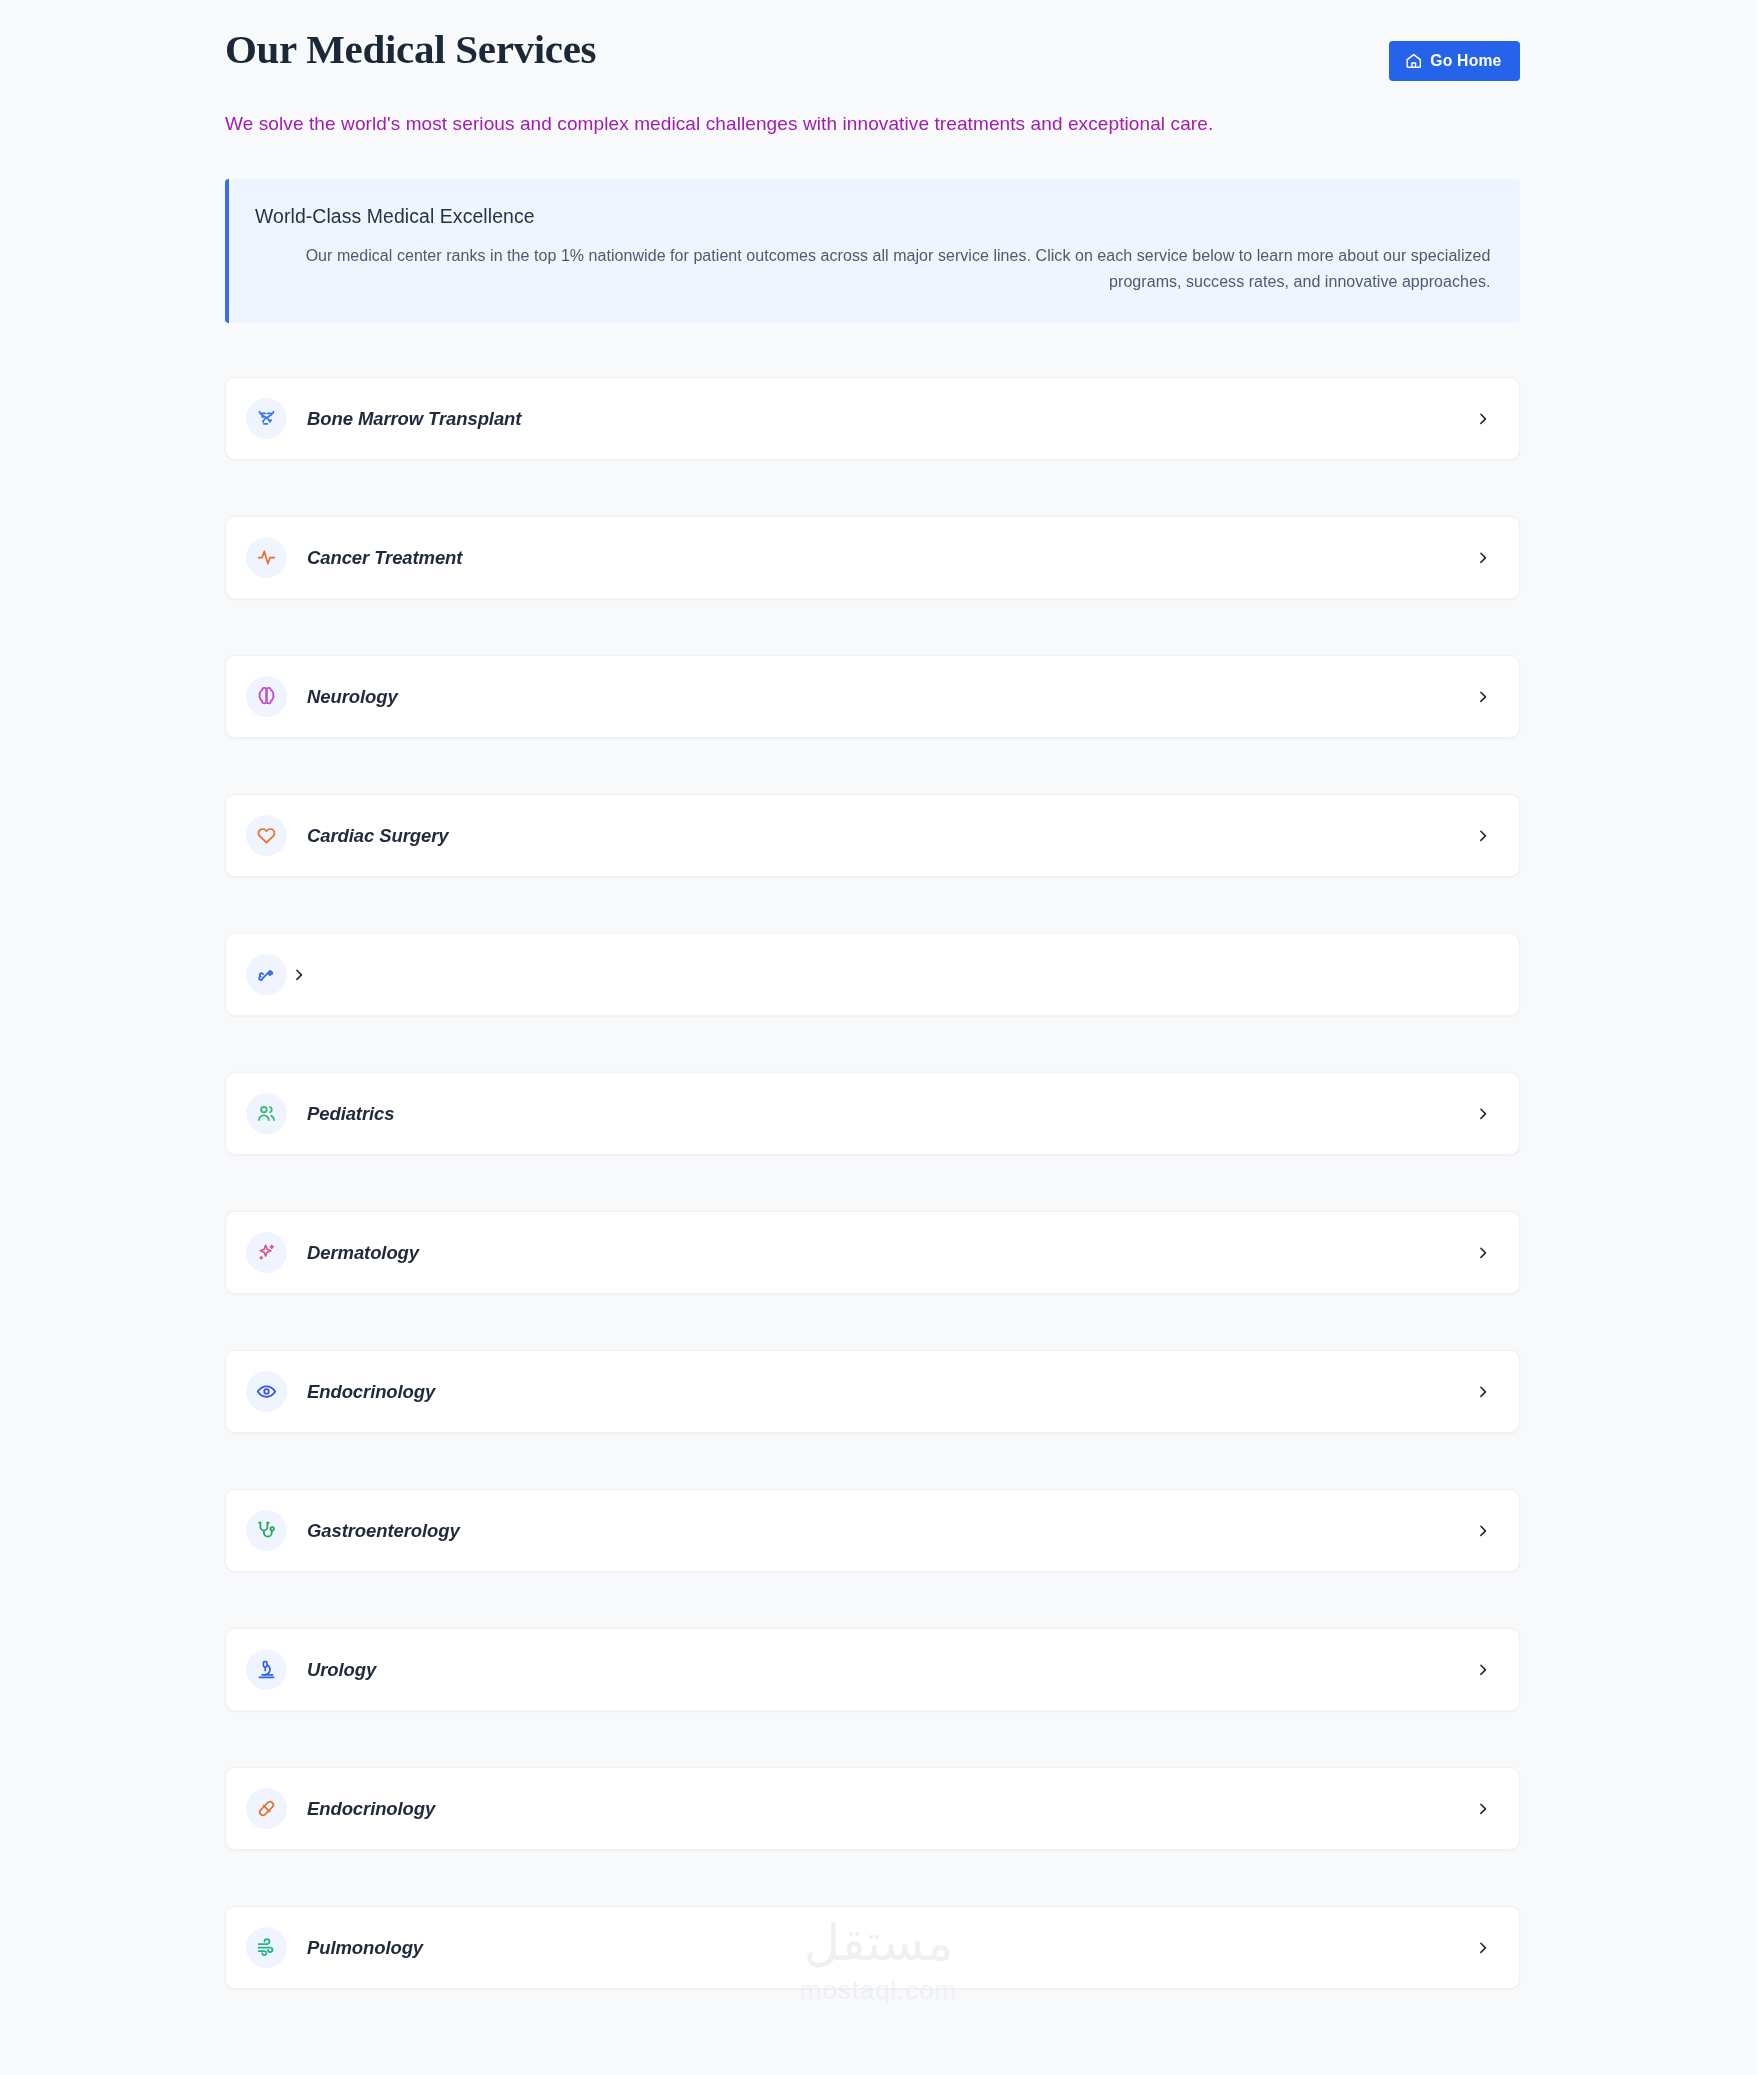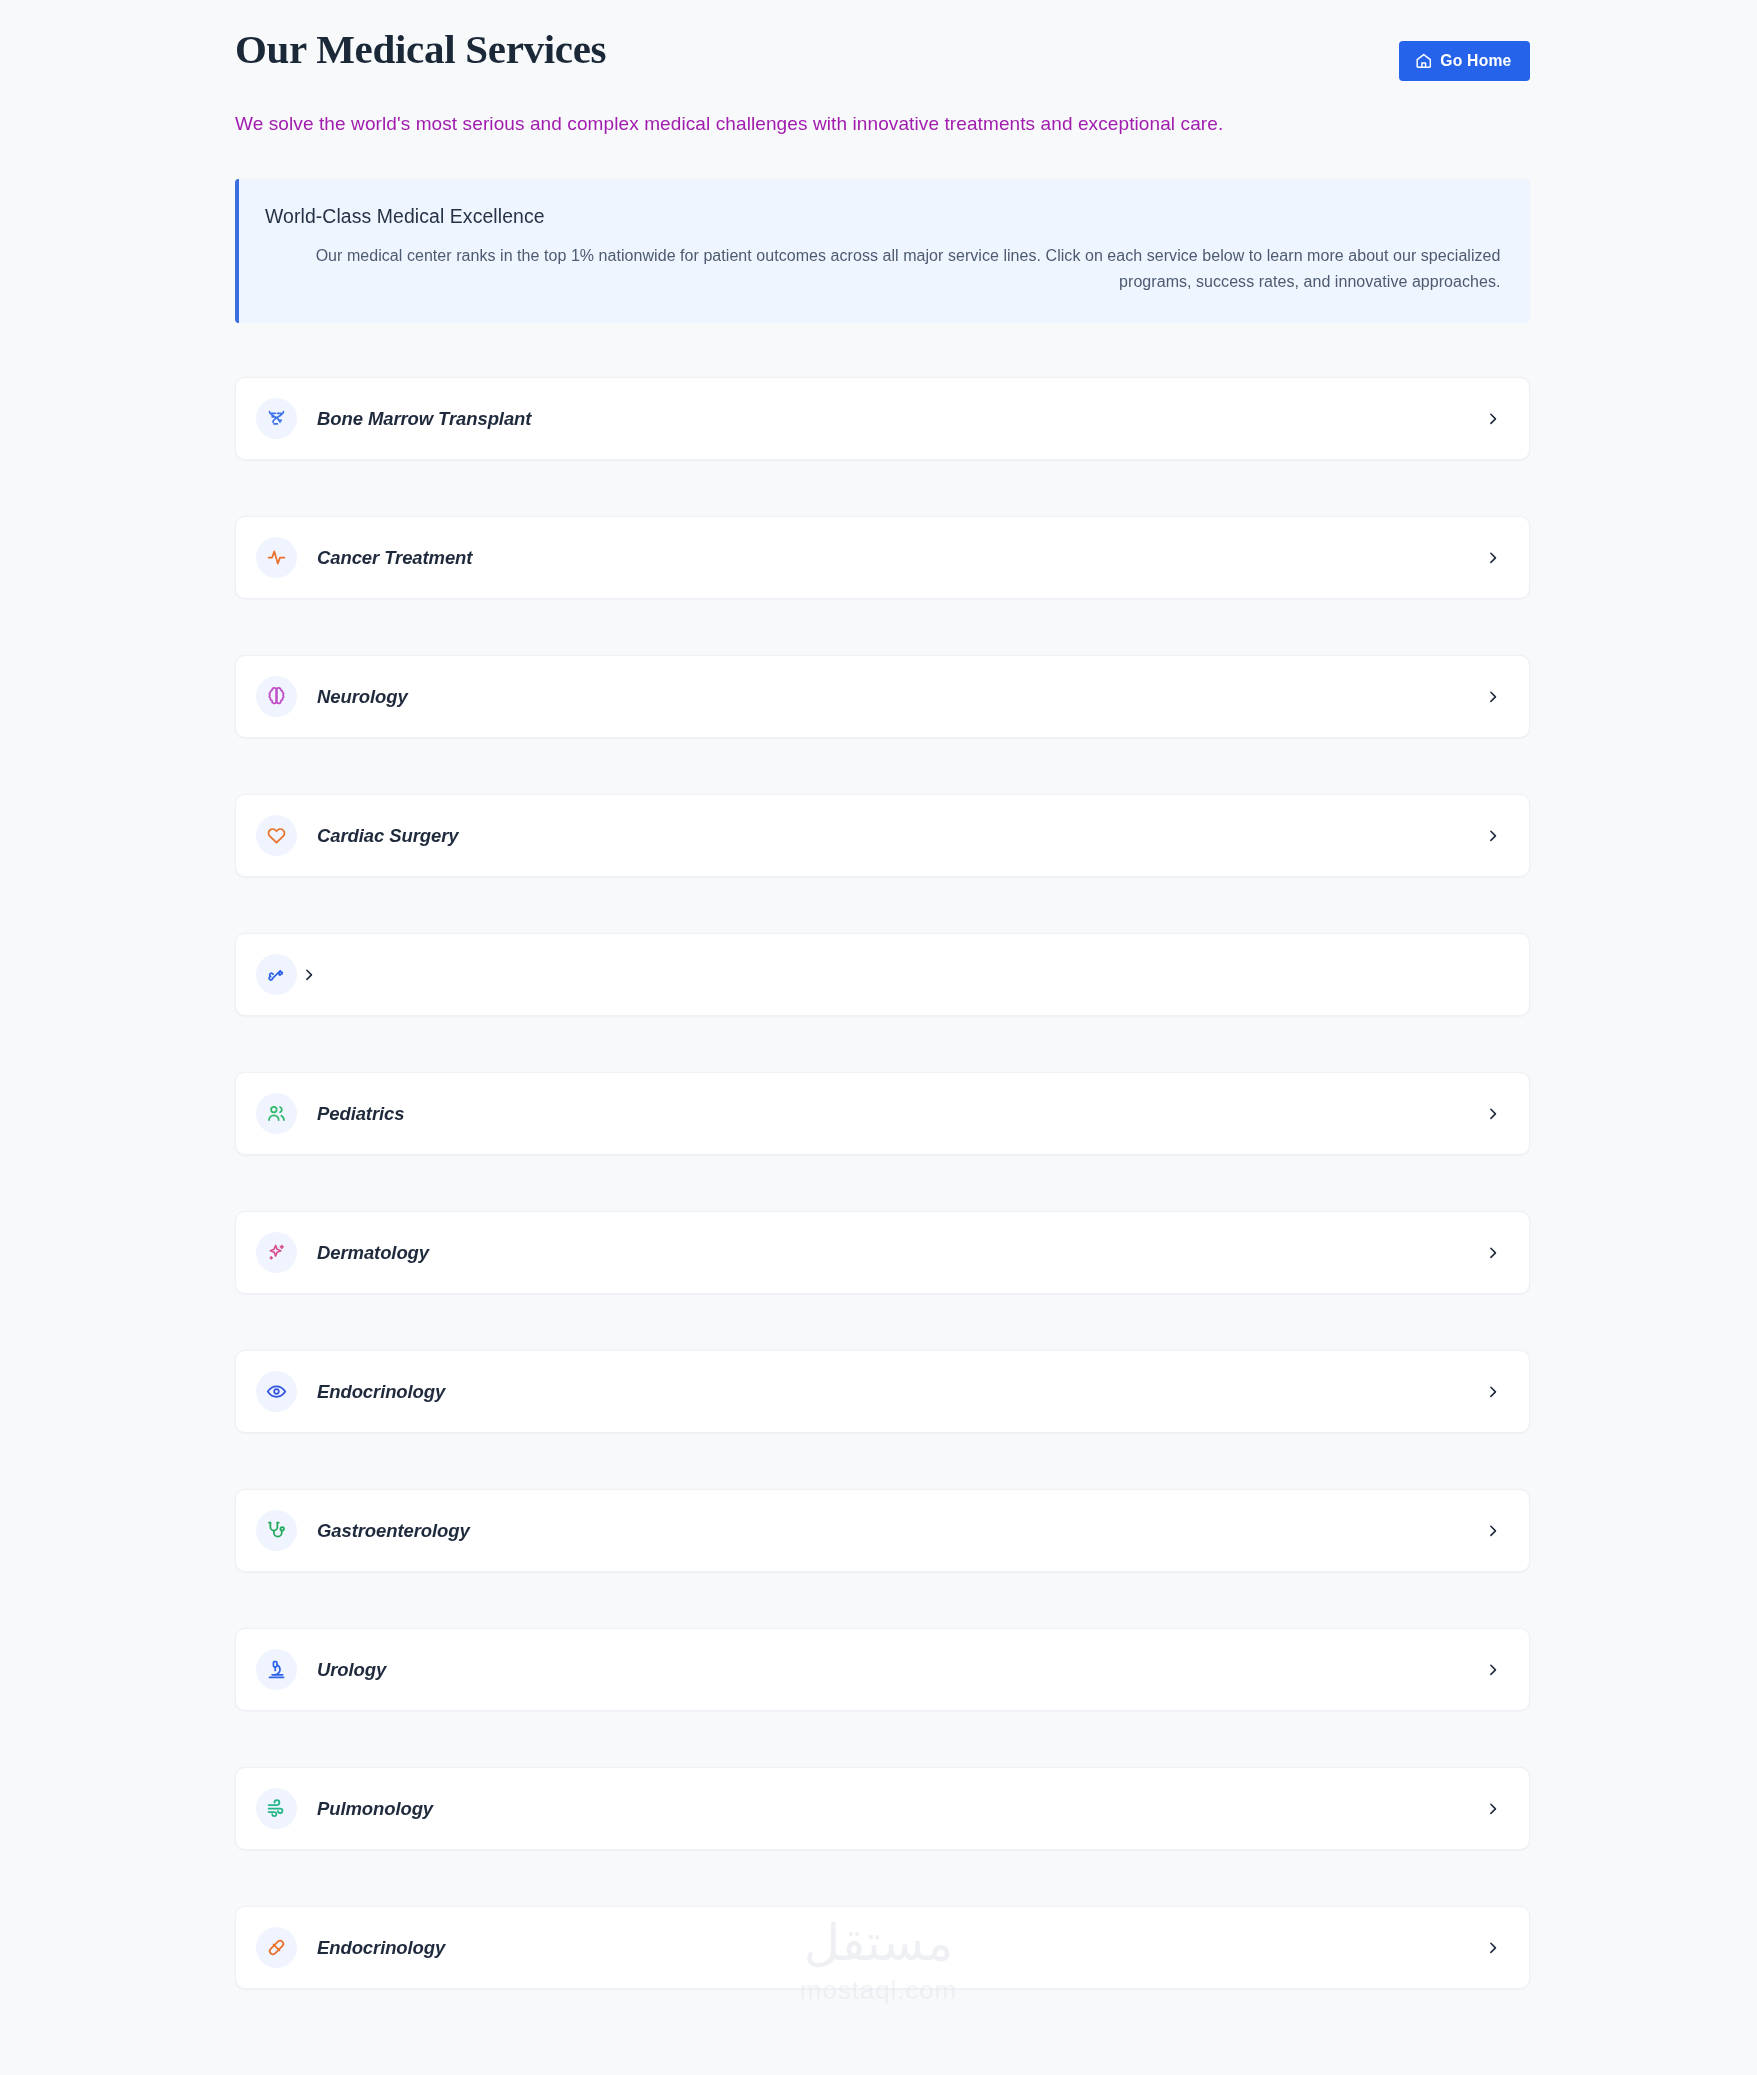--- a/index.html
+++ b/index.html
@@ -15,21 +15,21 @@
   .page {
     position: relative;
     width: 1757px;
     min-height: 2076px;
     background: #f7f9fb;
     overflow: hidden;
   }
 
   .container {
     position: absolute;
-    left: 235px;
+    left: 225px;
     top: 0;
     width: 1295px;
   }
 
   
   .header-row {
     position: relative;
     display: flex;
     align-items: flex-start;
     justify-content: space-between;
@@ -338,47 +338,47 @@
           </span>
           <span class="service-label">Urology</span>
           <span class="chevron">
             <svg width="15.7" height="15.7" viewBox="0 0 24 24" fill="none" stroke="currentColor" stroke-width="2.4" stroke-linecap="round" stroke-linejoin="round">
               <path d="M9 5l7 7-7 7"></path>
             </svg>
           </span>
         </div>
         <div class="service-card">
           <span class="service-icon-wrap">
+            <svg width="21" height="21" viewBox="0 0 24 24" fill="none" stroke="#e9712b" stroke-width="2" stroke-linecap="round" stroke-linejoin="round">
+              <rect x="2.6" y="8.4" width="18.8" height="7.2" rx="3.6" transform="rotate(-45 12 12)"></rect>
+              <path d="M8.6 8.6 15.4 15.4"></path>
+            </svg>
+          </span>
+          <span class="service-label">Endocrinology</span>
+          <span class="chevron">
+            <svg width="15.7" height="15.7" viewBox="0 0 24 24" fill="none" stroke="currentColor" stroke-width="2.4" stroke-linecap="round" stroke-linejoin="round">
+              <path d="M9 5l7 7-7 7"></path>
+            </svg>
+          </span>
+        </div>
+        <div class="service-card">
+          <span class="service-icon-wrap">
             <svg width="21" height="21" viewBox="0 0 24 24" fill="none" stroke="#23b586" stroke-width="2" stroke-linecap="round" stroke-linejoin="round">
               <path d="M3 8h9.5a2.8 2.8 0 1 0-2.8-2.8"></path>
               <path d="M3 12h13.2a2.6 2.6 0 1 1-2.6 2.6"></path>
               <path d="M3 16h6.5a2.4 2.4 0 1 1-2.4 2.4"></path>
             </svg>
           </span>
           <span class="service-label">Pulmonology</span>
           <span class="chevron">
             <svg width="15.7" height="15.7" viewBox="0 0 24 24" fill="none" stroke="currentColor" stroke-width="2.4" stroke-linecap="round" stroke-linejoin="round">
               <path d="M9 5l7 7-7 7"></path>
             </svg>
           </span>
         </div>
-        <div class="service-card">
-          <span class="service-icon-wrap">
-            <svg width="21" height="21" viewBox="0 0 24 24" fill="none" stroke="#e9712b" stroke-width="2" stroke-linecap="round" stroke-linejoin="round">
-              <rect x="2.6" y="8.4" width="18.8" height="7.2" rx="3.6" transform="rotate(-45 12 12)"></rect>
-              <path d="M8.6 8.6 15.4 15.4"></path>
-            </svg>
-          </span>
-          <span class="service-label">Endocrinology</span>
-          <span class="chevron">
-            <svg width="15.7" height="15.7" viewBox="0 0 24 24" fill="none" stroke="currentColor" stroke-width="2.4" stroke-linecap="round" stroke-linejoin="round">
-              <path d="M9 5l7 7-7 7"></path>
-            </svg>
-          </span>
-        </div>
       </div>
 
   </div>
 
   <div class="watermark">
     <div class="watermark-mark">مستقل</div>
     <div class="watermark-url">mostaql.com</div>
   </div>
 
 </div>

